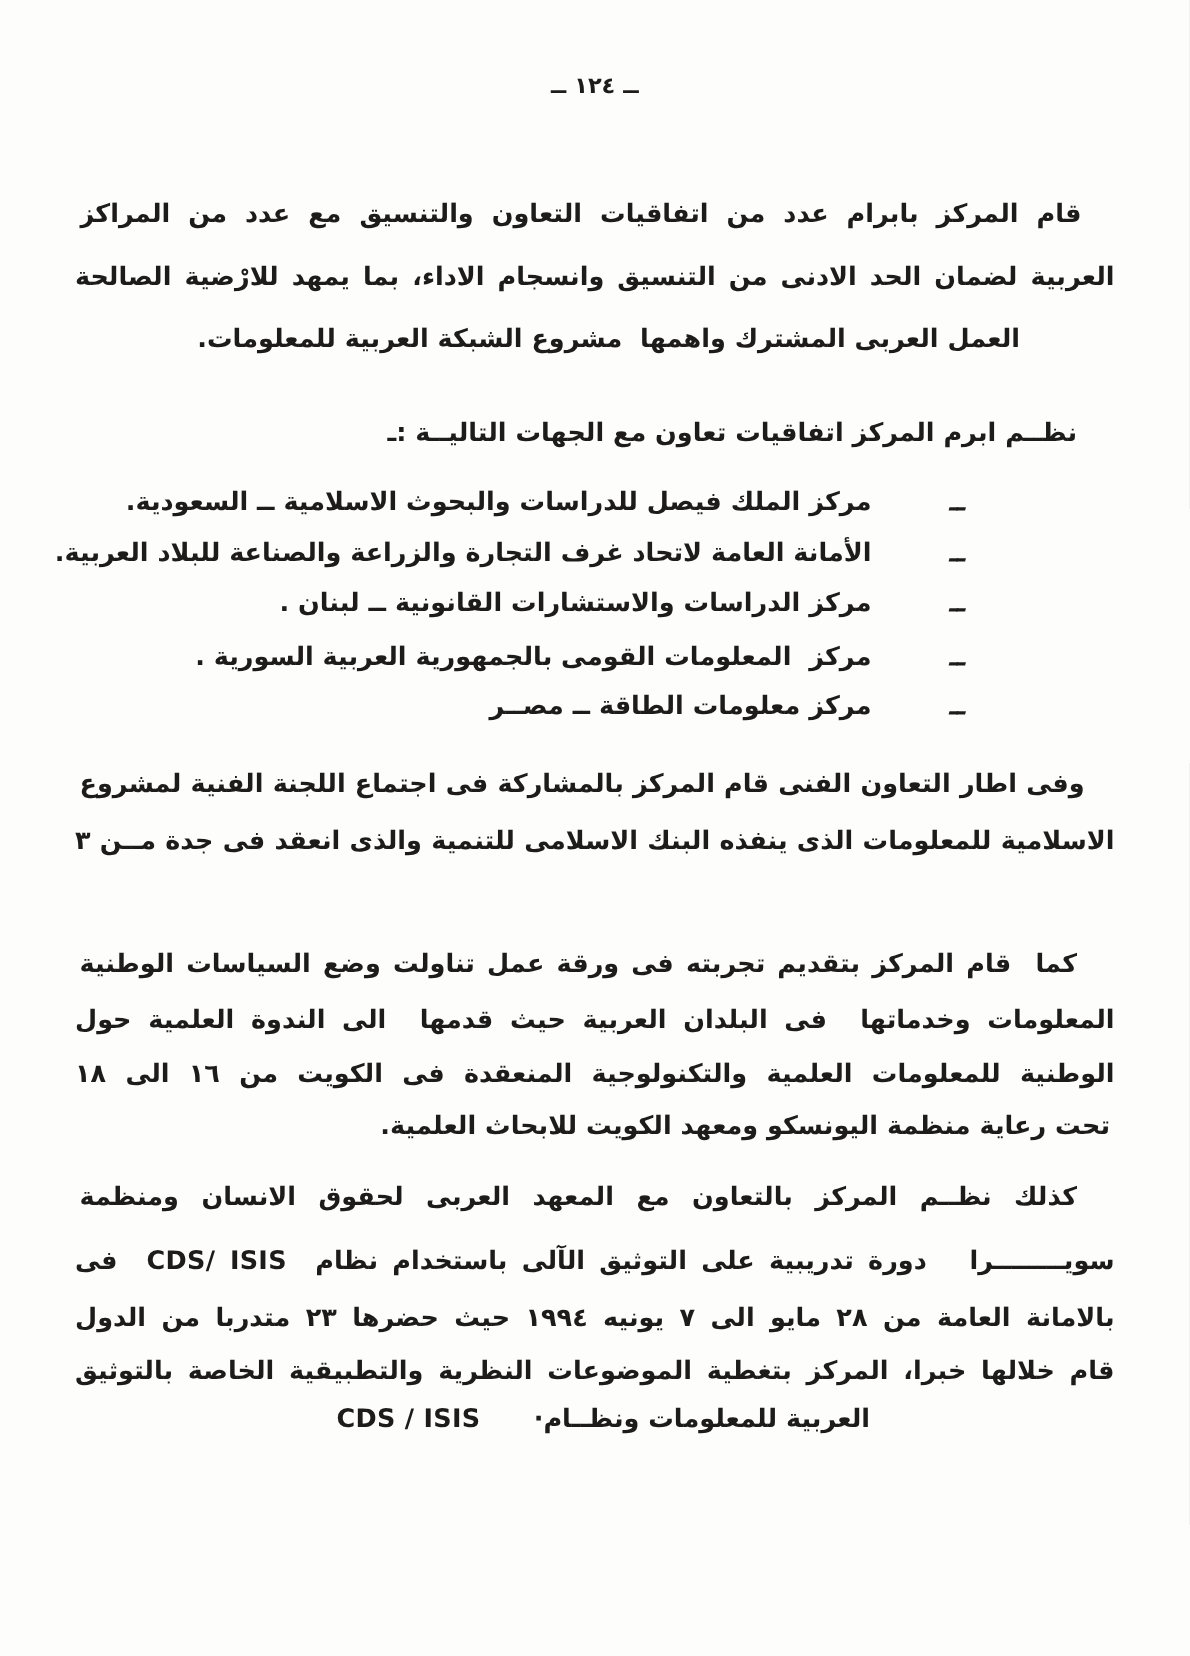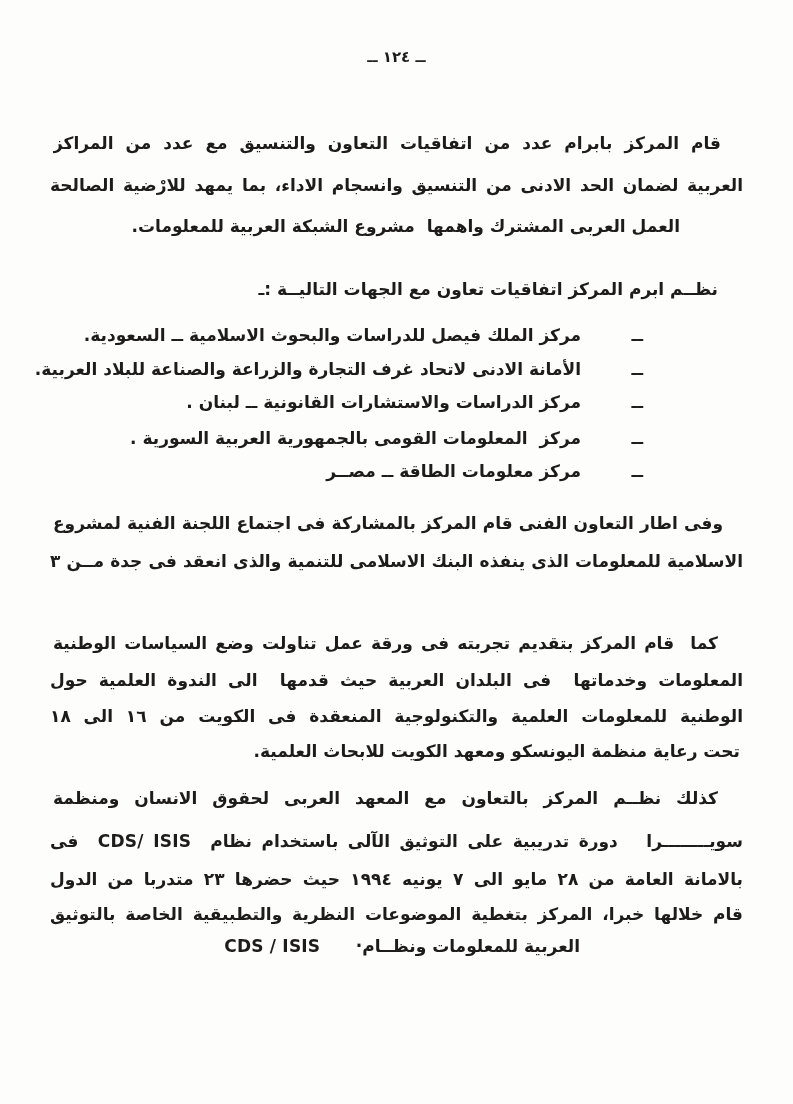--- a/index.html
+++ b/index.html
@@ -42,21 +42,21 @@
   .li-row {
     position:absolute;
     right:150px;
     display:flex;
     flex-direction:row; 
     align-items:flex-start;
     font-size:17px;
     line-height:26px;
     white-space:nowrap;
   }
-  .li-bullet { width:16px; margin-left:46px; }
+  .li-bullet { width:16px; margin-left:46px;font-style:italic; }
   .li-text { white-space:nowrap; }
 </style>
 </head>
 <body>
 
 <div class="page">
 
   <div class="pagenum">ــ ١٢٤ ــ</div>
 
   <div class="ln just" style="top:130px; right:72px; left:53px;">قام المركز بابرام عدد من اتفاقيات التعاون والتنسيق مع عدد من المراكز والهيئــــــــات</div>
@@ -64,21 +64,21 @@
   <div class="ln ra" style="top:213px; right:113px;">العمل العربى المشترك واهمها&nbsp; مشروع الشبكة العربية للمعلومات.</div>
 
   <div class="ln ra" style="top:276px; right:75px;">نظــم ابرم المركز اتفاقيات تعاون مع الجهات التاليــة :ـ</div>
 
   <div class="li-row" style="top:322px;">
     <span class="li-bullet">ــ</span>
     <span class="li-text">مركز الملك فيصل للدراسات والبحوث الاسلامية ــ السعودية.</span>
   </div>
   <div class="li-row" style="top:356px;">
     <span class="li-bullet">ــ</span>
-    <span class="li-text">الأمانة الادنى لاتحاد غرف التجارة والزراعة والصناعة للبلاد العربية.</span>
+    <span class="li-text">الأمانة العامة لاتحاد غرف التجارة والزراعة والصناعة للبلاد العربية.</span>
   </div>
   <div class="li-row" style="top:389px;">
     <span class="li-bullet">ــ</span>
     <span class="li-text">مركز الدراسات والاستشارات القانونية ــ لبنان .</span>
   </div>
   <div class="li-row" style="top:425px;">
     <span class="li-bullet">ــ</span>
     <span class="li-text">مركز&nbsp; المعلومات القومى بالجمهورية العربية السورية .</span>
   </div>
   <div class="li-row" style="top:458px;">

